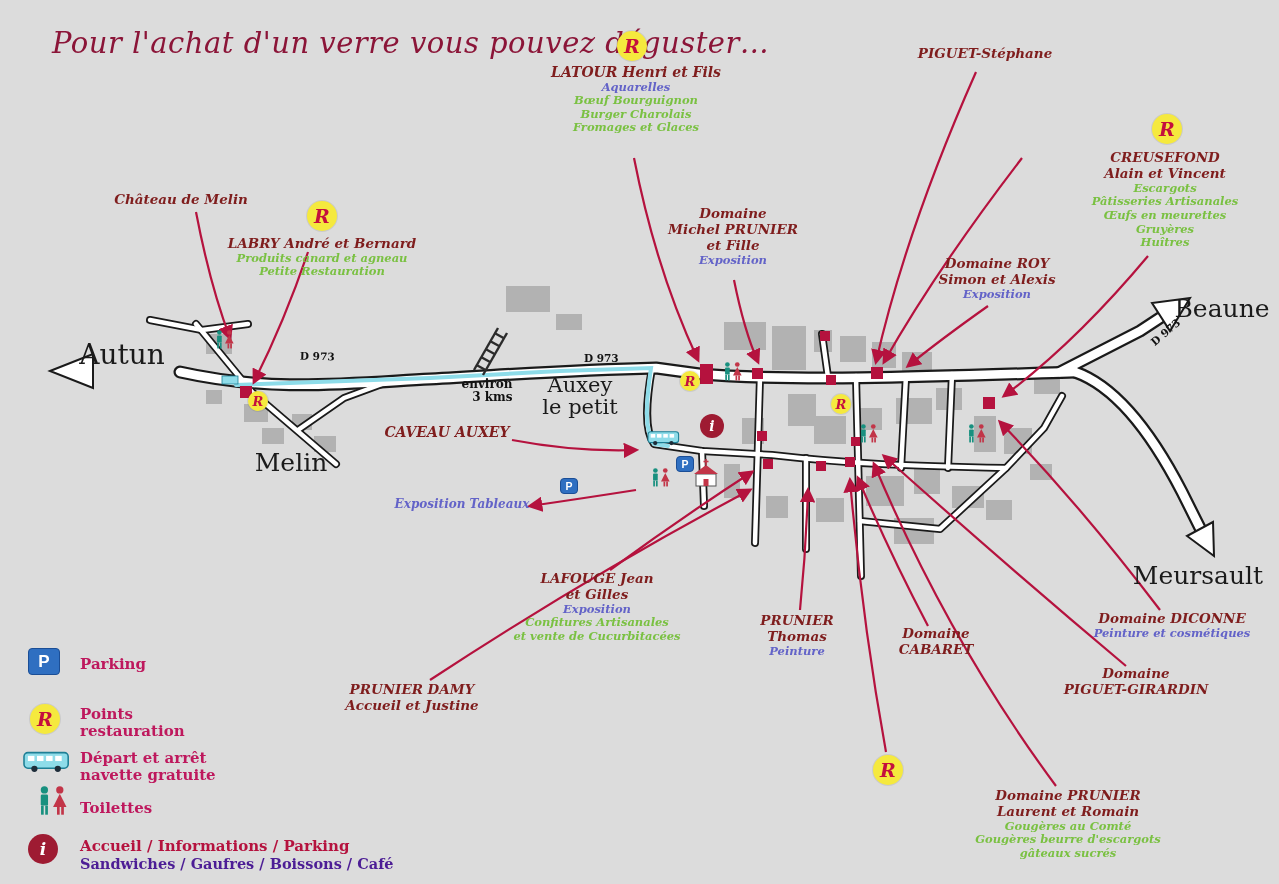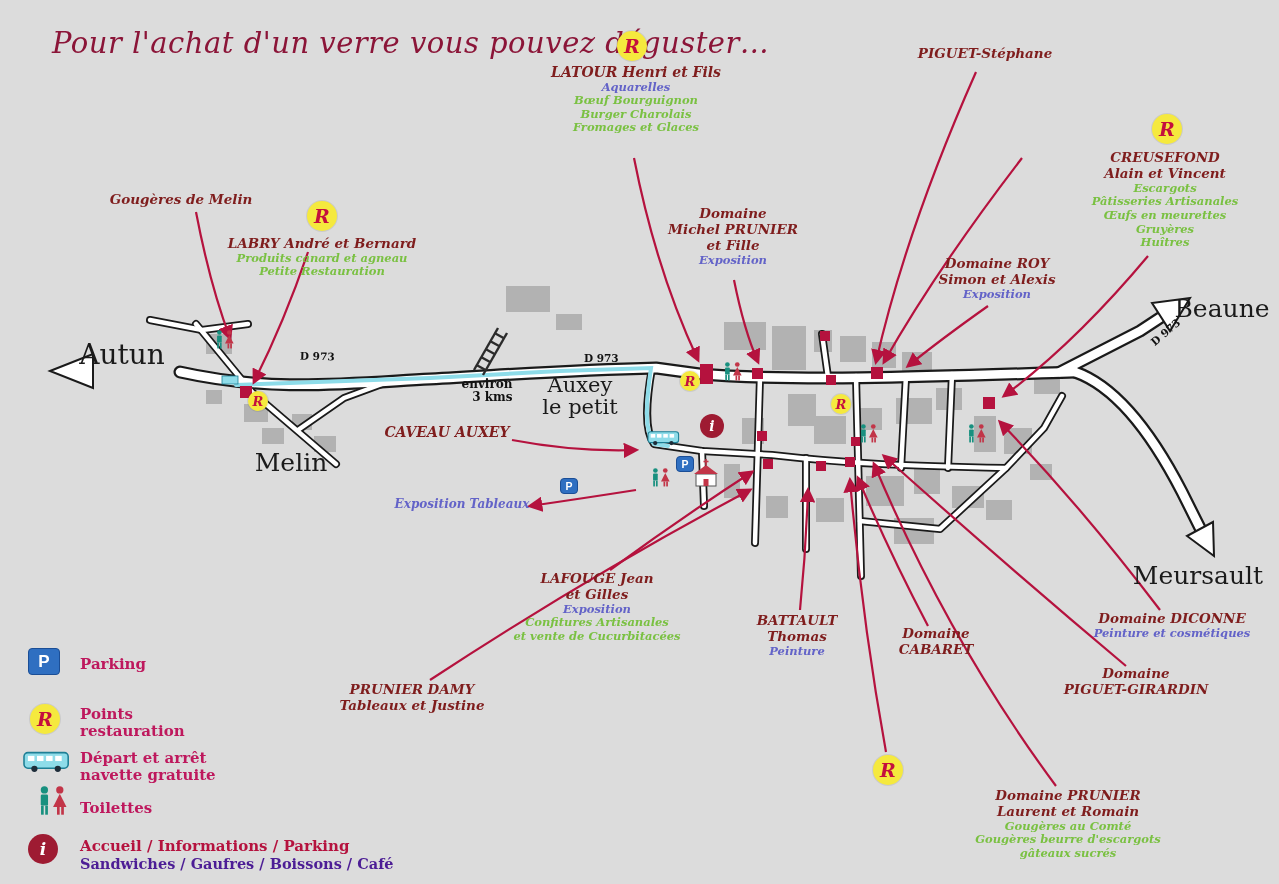--- a/index.html
+++ b/index.html
@@ -243,21 +243,21 @@
   </div>
   <div class="d973" style="left:300px;top:350px;transform:rotate(2deg)">D 973</div>
   <div class="d973" style="left:584px;top:352px">D 973</div>
   <div class="d973" style="left:1148px;top:326px;transform:rotate(-40deg)">D 973</div>
   <div style="position:absolute;left:487px;top:378px;transform:translateX(-50%);z-index:3;font-weight:bold;font-size:12px;text-align:right;line-height:1.1;color:#111">
     <div>environ</div>
     <div>3 kms</div>
   </div>
 
   <div class="lbl" style="left:181px;top:192px">
-    <div class="red">Gougères de Melin</div>
+    <div class="red">Château de Melin</div>
   </div>
 
   <div class="lbl" style="left:322px;top:236px">
     <div class="red">LABRY André et Bernard</div>
     <div class="grn">Produits canard et agneau</div>
     <div class="grn">Petite Restauration</div>
   </div>
 
   <div class="lbl" style="left:636px;top:64px">
     <div class="red big">LATOUR Henri et Fils</div>
@@ -306,25 +306,25 @@
   <div class="lbl" style="left:597px;top:571px">
     <div class="red">LAFOUGE Jean</div>
     <div class="red">et Gilles</div>
     <div class="blu">Exposition</div>
     <div class="grn">Confitures Artisanales</div>
     <div class="grn">et vente de Cucurbitacées</div>
   </div>
 
   <div class="lbl" style="left:412px;top:682px">
     <div class="red">PRUNIER DAMY</div>
-    <div class="red">Tableaux et Justine</div>
+    <div class="red">Accueil et Justine</div>
   </div>
 
   <div class="lbl" style="left:797px;top:613px">
-    <div class="red">BATTAULT</div>
+    <div class="red">PRUNIER</div>
     <div class="red">Thomas</div>
     <div class="blu">Peinture</div>
   </div>
 
   <div class="lbl" style="left:936px;top:626px">
     <div class="red">Domaine</div>
     <div class="red">CABARET</div>
   </div>
 
   <div class="lbl" style="left:1172px;top:611px">

